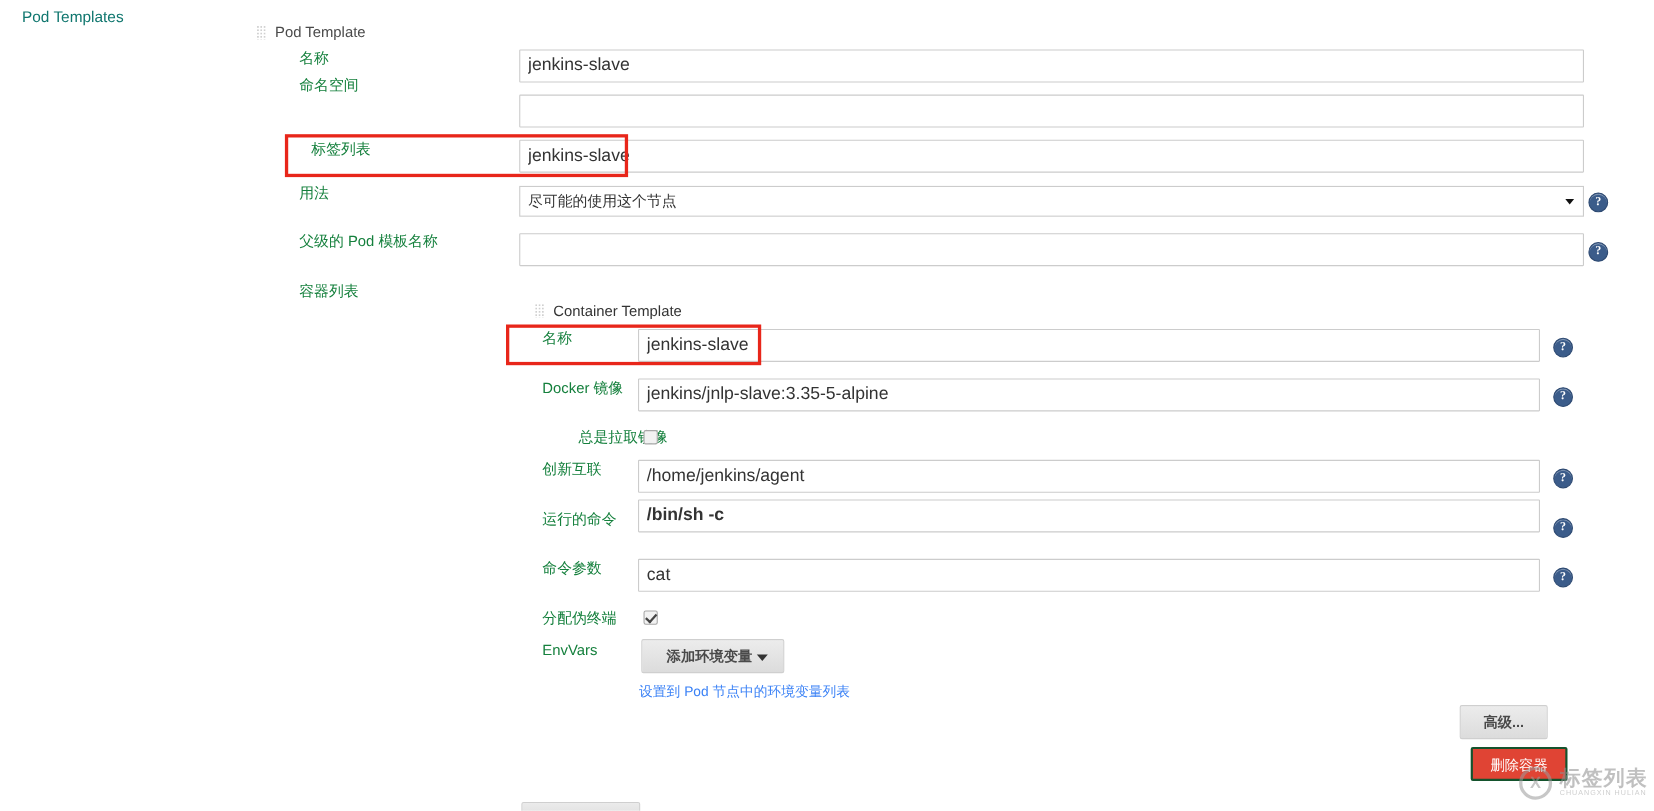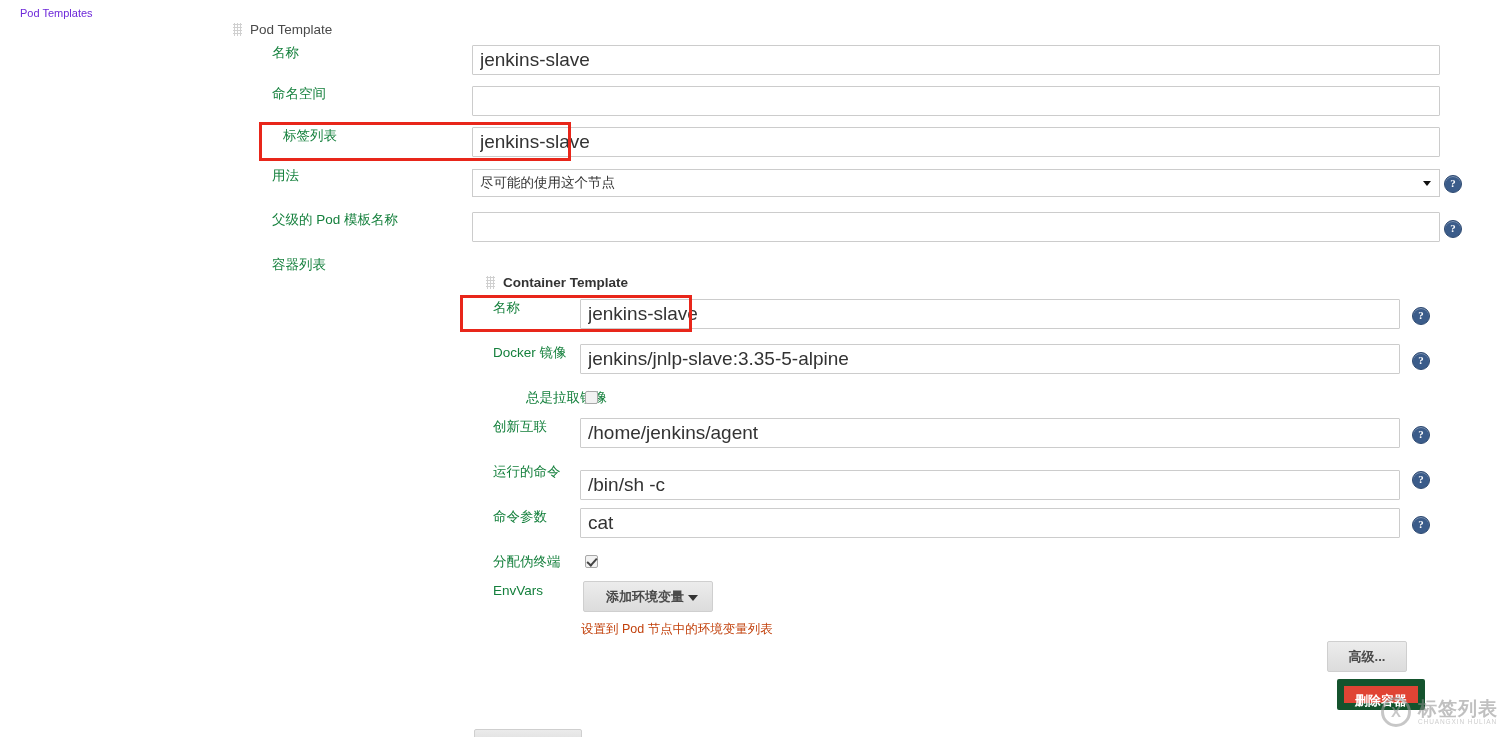--- a/index.html
+++ b/index.html
@@ -16,22 +16,22 @@
     font-size: 13px;
     color: #333333;
     -webkit-font-smoothing: antialiased;
   }
 
   
   .page-title {
     position: absolute;
     left: 20px;
     top: 7px;
-    font-size: 11px;
-    color: #6d28d9;
+    font-size: 14px;
+    color: #0f766e;
     white-space: nowrap;
     text-align: center;
   }
 
   
   .grip {
     display: inline-block;
     width: 9px;
     height: 13px;
     vertical-align: -2px;
@@ -50,40 +50,40 @@
     top: 22px;
     font-size: 13.5px;
     color: #4a4a4a;
     white-space: nowrap;
   }
   .container-template-head {
     position: absolute;
     left: 486px;
     top: 275px;
     font-size: 13.5px;
-    font-weight: bold;
+    font-weight: normal;
     color: #333333;
     white-space: nowrap;
   }
   .lbl {
     position: absolute;
     font-size: 13.5px;
     color: #15803d;
     white-space: nowrap;
     line-height: 16px;
   }
 
   
   .tf {
     position: absolute;
     box-sizing: border-box;
     border: 1px solid #ccc;
     background: #fff;
     font-family: "Liberation Sans", "DejaVu Sans", sans-serif;
-    font-size: 19px;
+    font-size: 16px;
     color: #333;
     padding: 0 7px;
     height: 30px;
     line-height: 28px;
     outline: none;
     border-radius: 1px;
   }
   .tf.outer { left: 472px; width: 968px; }
   .tf.inner { left: 580px; width: 820px; }
 
@@ -161,43 +161,43 @@
     font-size: 13px;
     font-weight: bold;
     text-align: center;
     border-radius: 2px;
     white-space: nowrap;
   }
   .btn-red {
     position: absolute;
     box-sizing: border-box;
     background: #e04434;
-    border: 7px solid #14532d;
+    border: 2px solid #14532d;
     color: #ffffff;
     font-size: 13px;
-    font-weight: bold;
+    font-weight: normal;
     text-align: center;
     border-radius: 2px;
     white-space: nowrap;
   }
   .dd-caret {
     position: absolute;
     right: 14px;
     top: 13px;
     width: 0;
     height: 0;
     border-left: 5px solid transparent;
     border-right: 5px solid transparent;
     border-top: 6px solid #333;
   }
 
   .hint {
     position: absolute;
     font-size: 12.5px;
-    color: #c2410c;
+    color: #3b82f6;
     white-space: nowrap;
   }
 
   
   .annot {
     position: absolute;
     box-sizing: border-box;
     border: 3px solid #e8261a;
     pointer-events: none;
   }
@@ -262,21 +262,21 @@
 
 <div class="page-title">Pod Templates</div>
 
 <div class="pod-template-head">
   <span class="grip"></span><span>Pod Template</span>
 </div>
 
 <div class="lbl" style="left:272px; top:45px;">名称</div>
 <input class="tf outer" style="top: 45px;" value="jenkins-slave">
 
-<div class="lbl" style="left:272px; top:86px;">命名空间</div>
+<div class="lbl" style="left:272px; top:70px;">命名空间</div>
 <input class="tf outer" style="top: 86px;" value="">
 
 <div class="lbl" style="left:272px; top:128px;margin-left:11px;">标签列表</div>
 <input class="tf outer" style="top: 127px;" value="jenkins-slave">
 
 <div class="lbl" style="left:272px; top:168px;">用法</div>
 <div class="sel" style="top:169px;">
   <span>尽可能的使用这个节点</span>
   <span class="caret"></span>
 </div>
@@ -301,21 +301,21 @@
 <div class="help" style="left:1412px; top:352px;">?</div>
 
 <div class="lbl" style="left:485px; top:390px;margin-left:41px;">总是拉取镜像</div>
 <div class="cb" style="left:585px; top:391px;"></div>
 
 <div class="lbl" style="left:493px; top:419px;">创新互联</div>
 <input class="tf inner" style="top: 418px;" value="/home/jenkins/agent">
 <div class="help" style="left:1412px; top:426px;">?</div>
 
 <div class="lbl" style="left:493px; top:464px;">运行的命令</div>
-<input class="tf inner" style="top: 470px;" value="/bin/sh -c">
+<input class="tf inner" style="top: 454px; font-weight: bold;" value="/bin/sh -c">
 <div class="help" style="left:1412px; top:471px;">?</div>
 
 <div class="lbl" style="left:493px; top:509px;">命令参数</div>
 <input class="tf inner" style="top: 508px;" value="cat">
 <div class="help" style="left:1412px; top:516px;">?</div>
 
 <div class="lbl" style="left:493px; top:554px;">分配伪终端</div>
 <div class="cb checked" style="left:585px; top:555px;"></div>
 
 <div class="lbl" style="left:493px; top:583px;">EnvVars</div>

